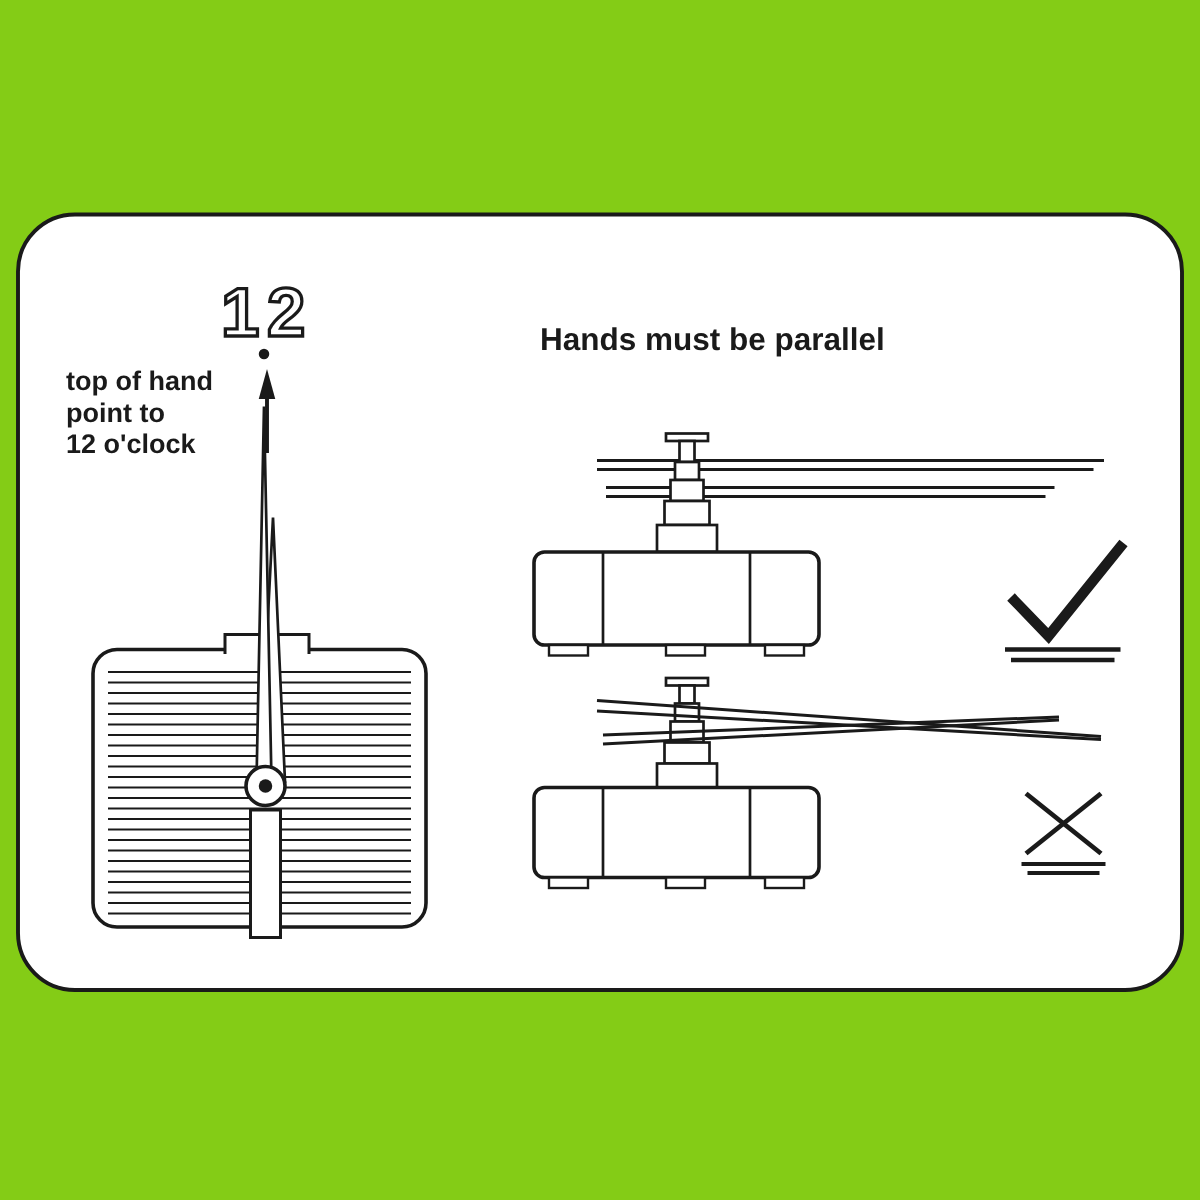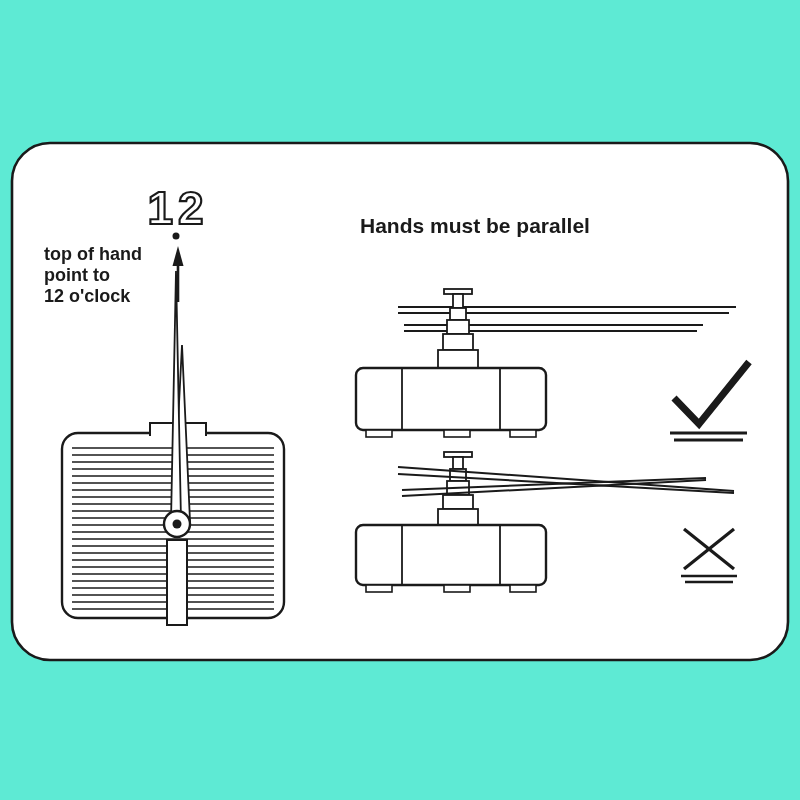--- a/index.html
+++ b/index.html
@@ -7,21 +7,21 @@
     padding: 0;
     background: #ffffff;
     width: 800px;
     height: 800px;
     font-family: "Liberation Sans", sans-serif;
   }
   .stage {
     position: relative;
     width: 800px;
     height: 800px;
-    background: #5eead4;
+    background: #84cc16;
     overflow: hidden;
   }
   svg text {
     font-family: "Liberation Sans", sans-serif;
     fill: #1a1a1a;
   }
   svg .outline-numeral {
     fill: #ffffff;
     stroke: #1a1a1a;
     stroke-width: 2.2;

